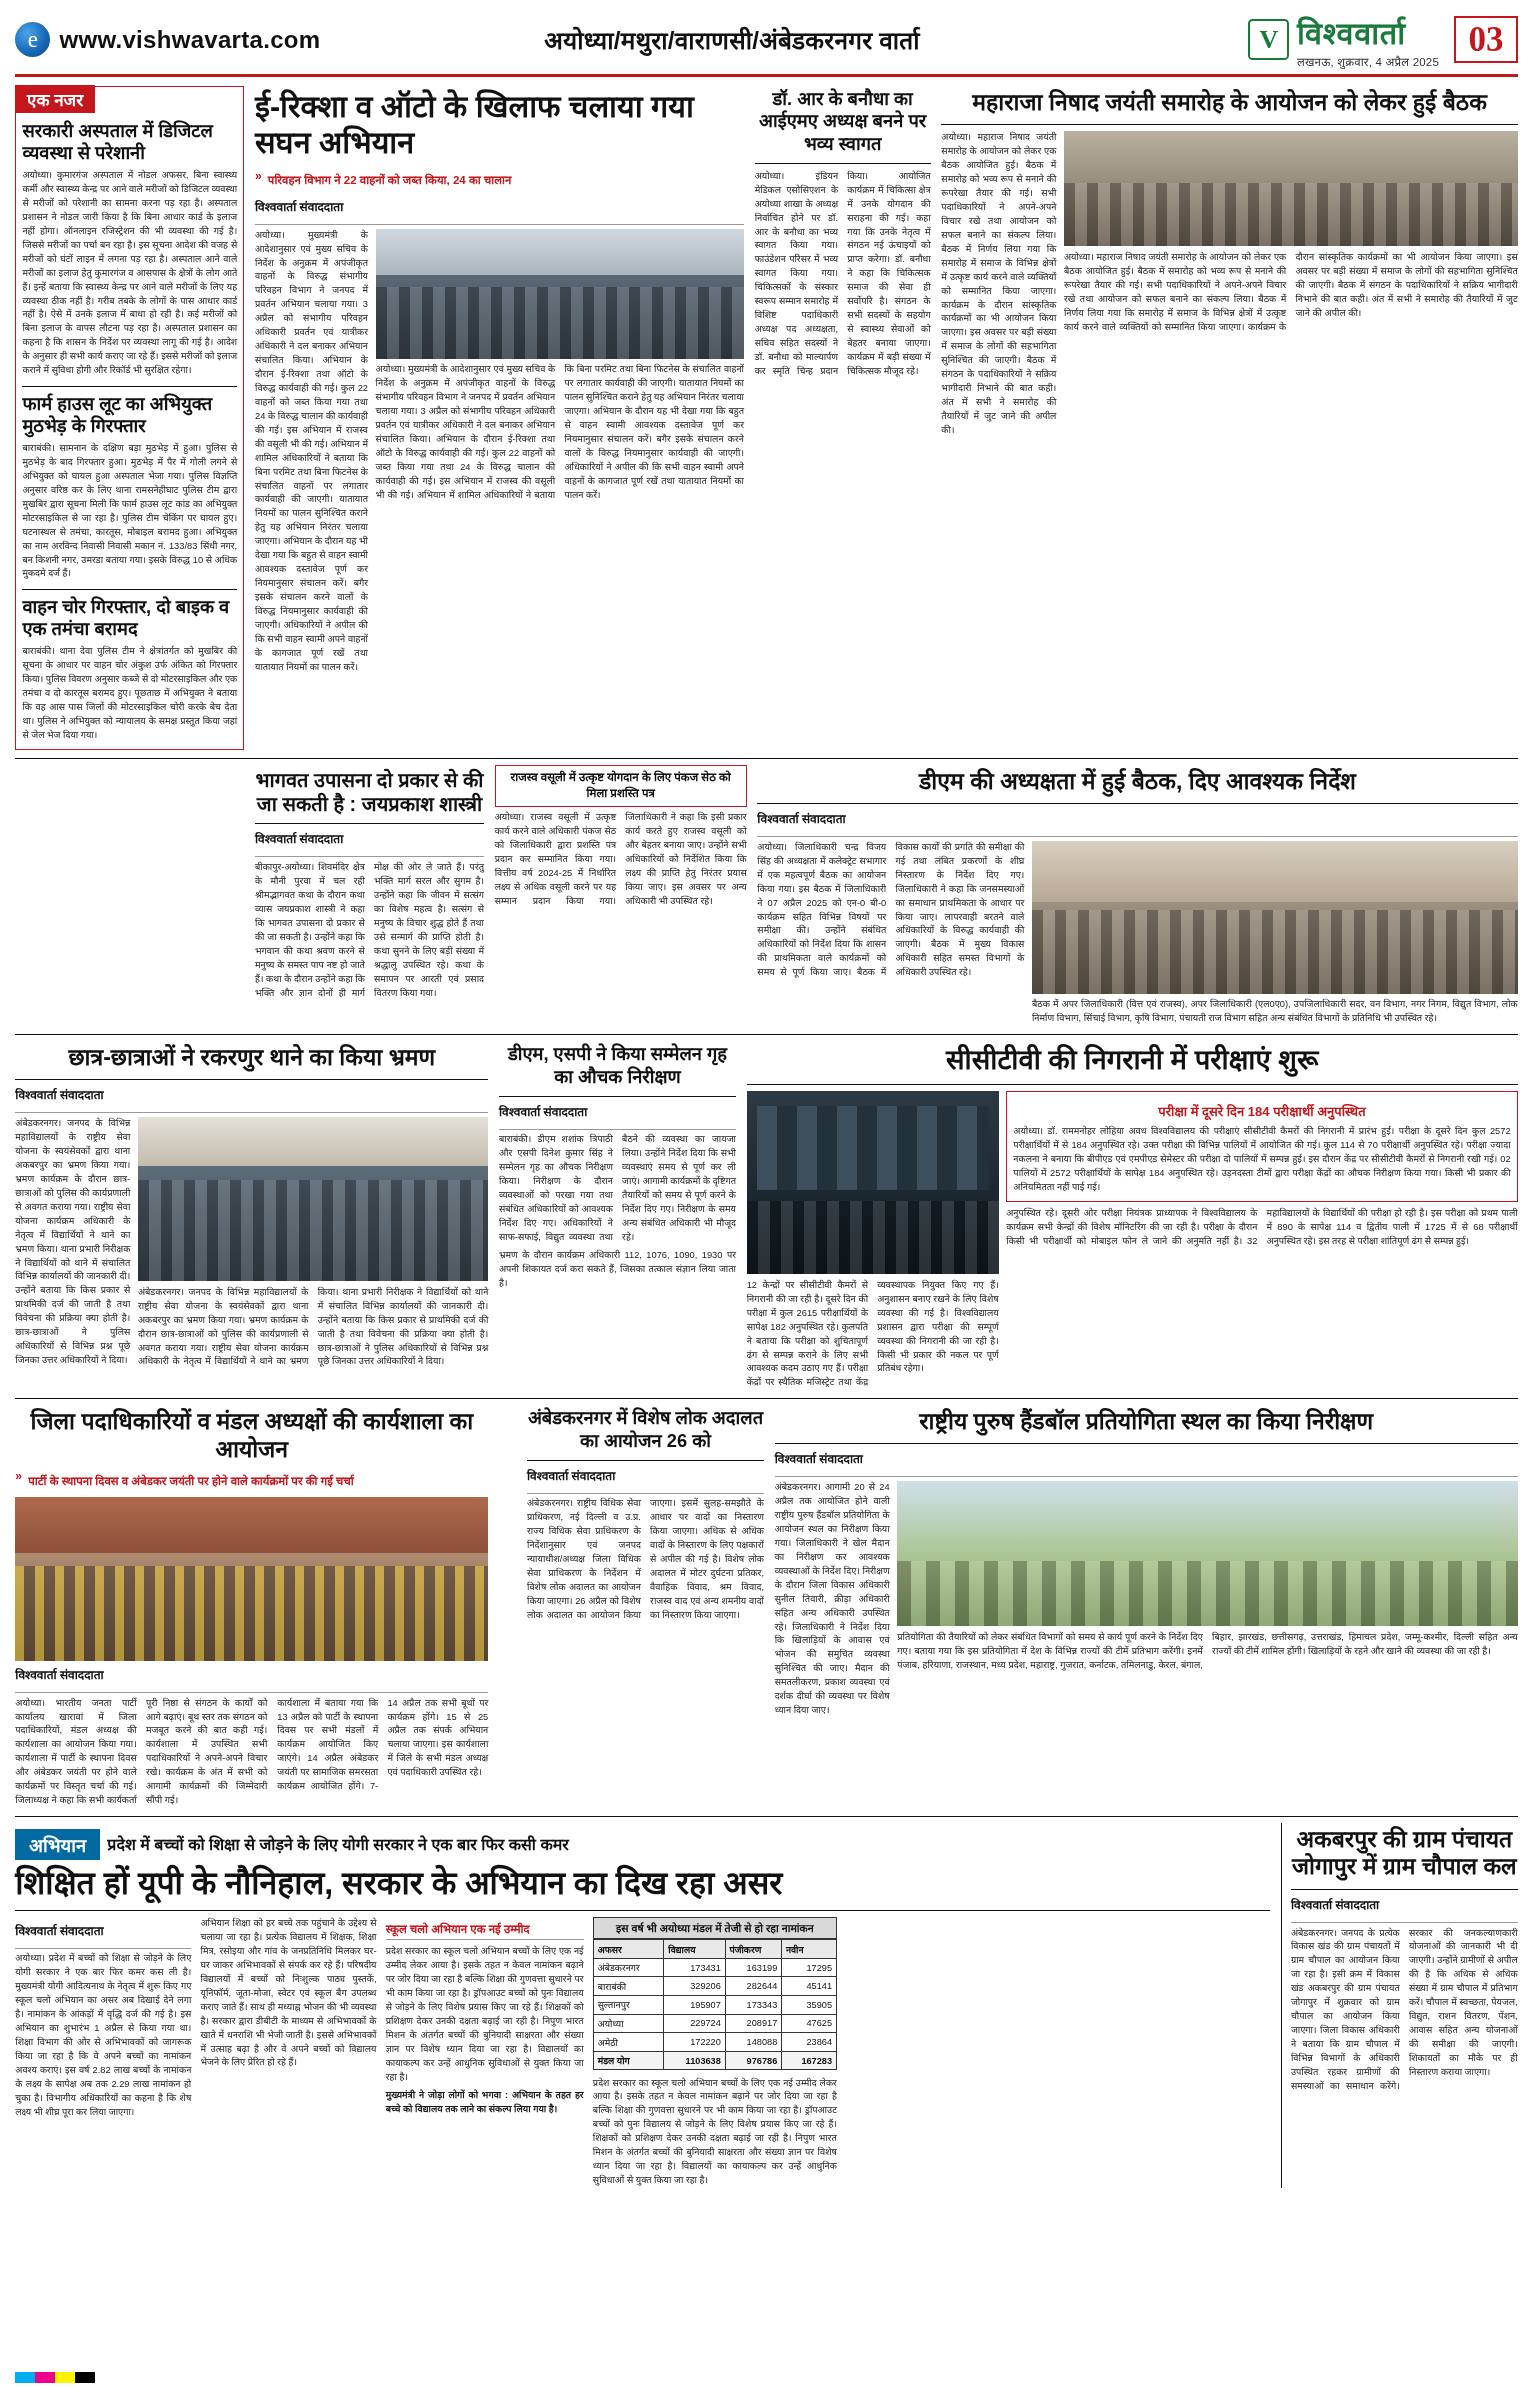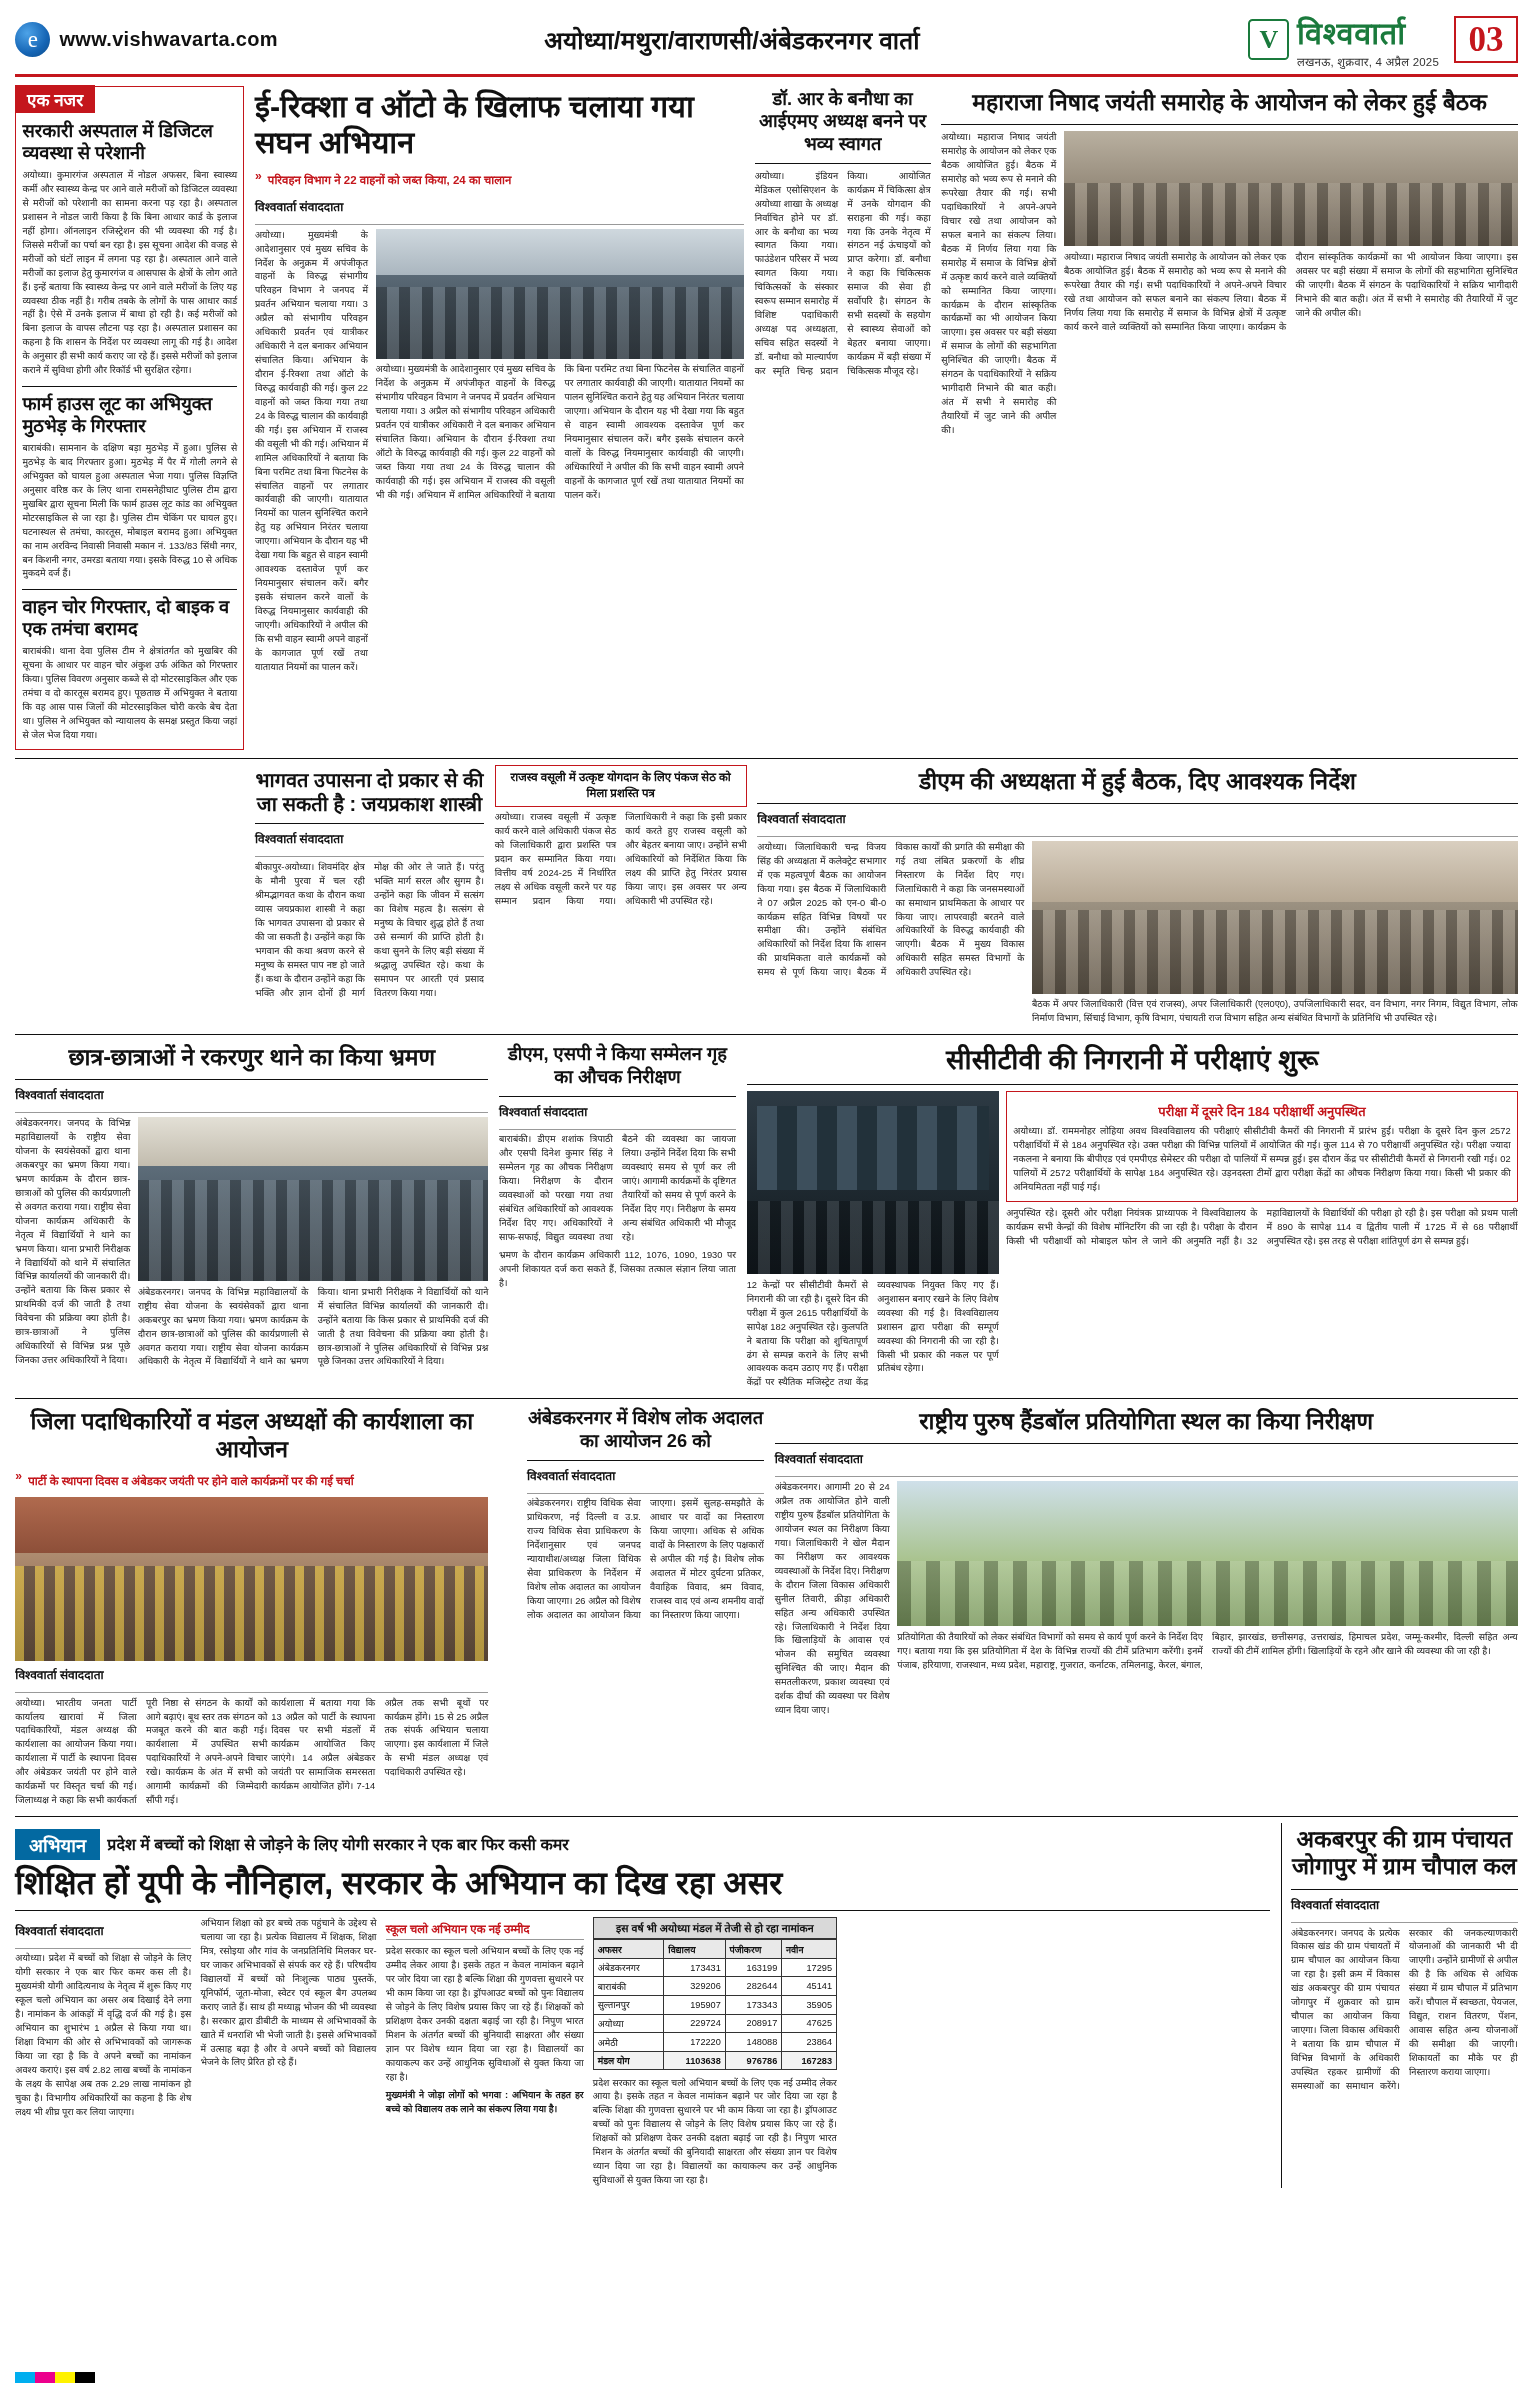--- a/index.html
+++ b/index.html
@@ -16,21 +16,21 @@
 
   
   .masthead { display:flex; align-items:center; border-bottom:3.1px solid #c4161c; padding-bottom:4.6px; height:66px; }
   .mh-left { display:flex; align-items:center; width:328px; }
   .mh-globe {
     width:35px; height:35px; border-radius:50%;
     background:radial-gradient(circle at 35% 32%, #4da3e8 0%, #1565b5 60%, #0d4a86 100%);
     color:#fff; font-size:23px; line-height:35px; text-align:center; font-family:"Liberation Serif", serif;
     margin-right:9.2px;
   }
-  .mh-url { font-size:20px; font-weight:bold; letter-spacing:0.3px; color:#111; }
+  .mh-url { font-size:24px; font-weight:bold; letter-spacing:0.3px; color:#111; }
   .mh-center { flex:1; text-align:center; }
   .mh-center .edition { font-size:24.4px; font-weight:bold; letter-spacing:0.2px; }
   .mh-right { width:397px; display:flex; align-items:center; justify-content:flex-end; }
   .logo-wrap { display:flex; align-items:center; }
   .logo-mark {
     width:41px;height:41px;border:2.3px solid #1a7a3c;border-radius:4.6px;
     color:#1a7a3c;font-size:26px;font-weight:bold;text-align:center;line-height:38px;
     font-family:"Liberation Serif", serif; margin-right:7.6px;
   }
   .logo-text { font-size:30.5px; font-weight:bold; color:#1a7a3c; font-family:"Liberation Serif", serif; letter-spacing:0.8px; }
@@ -275,21 +275,21 @@
         <h3 class="hl" style="text-align:center;">जिला पदाधिकारियों व मंडल अध्यक्षों की कार्यशाला का आयोजन</h3>
         <div style="display:flex;gap:6.1px;align-items:flex-start;">
           <span class="red-arrow">»</span>
           <div class="subhead-red">पार्टी के स्थापना दिवस व अंबेडकर जयंती पर होने वाले कार्यक्रमों पर की गई चर्चा</div>
         </div>
         <div class="photo stage" style="height:164px;margin-top:3.1px;">
           <div class="band" style="top:0;height:34%;background:linear-gradient(#b06a4e,#8d4f39);"></div>
           <div class="fig-people" style="height:58%;background:repeating-linear-gradient(90deg,rgba(230,200,60,.55) 0 9.2px, rgba(60,50,40,.5) 9.2px 20px);"></div>
         </div>
         <div class="byline">विश्ववार्ता संवाददाता</div>
-        <div style="display:flex;gap:4px;">
+        <div style="display:flex;gap:10px;">
           <div class="body-txt cols2" style="width:252px;">अयोध्या। भारतीय जनता पार्टी कार्यालय खारावां में जिला पदाधिकारियों, मंडल अध्यक्ष की कार्यशाला का आयोजन किया गया। कार्यशाला में पार्टी के स्थापना दिवस और अंबेडकर जयंती पर होने वाले कार्यक्रमों पर विस्तृत चर्चा की गई। जिलाध्यक्ष ने कहा कि सभी कार्यकर्ता पूरी निष्ठा से संगठन के कार्यों को आगे बढ़ाएं। बूथ स्तर तक संगठन को मजबूत करने की बात कही गई। कार्यशाला में उपस्थित सभी पदाधिकारियों ने अपने-अपने विचार रखे। कार्यक्रम के अंत में सभी को आगामी कार्यक्रमों की जिम्मेदारी सौंपी गई।</div>
           <div class="body-txt cols2" style="flex:1;">कार्यशाला में बताया गया कि 13 अप्रैल को पार्टी के स्थापना दिवस पर सभी मंडलों में कार्यक्रम आयोजित किए जाएंगे। 14 अप्रैल अंबेडकर जयंती पर सामाजिक समरसता कार्यक्रम आयोजित होंगे। 7-14 अप्रैल तक सभी बूथों पर कार्यक्रम होंगे। 15 से 25 अप्रैल तक संपर्क अभियान चलाया जाएगा। इस कार्यशाला में जिले के सभी मंडल अध्यक्ष एवं पदाधिकारी उपस्थित रहे।</div>
         </div>
       </div>
 
       <div class="col" style="width:237px;margin-left:28px;">
         <h4 class="hl" style="text-align:center;">अंबेडकरनगर में विशेष लोक अदालत का आयोजन 26 को</h4>
         <div class="rule"></div>
         <div class="byline">विश्ववार्ता संवाददाता</div>
         <div class="body-txt cols2">अंबेडकरनगर। राष्ट्रीय विधिक सेवा प्राधिकरण, नई दिल्ली व उ.प्र. राज्य विधिक सेवा प्राधिकरण के निर्देशानुसार एवं जनपद न्यायाधीश/अध्यक्ष जिला विधिक सेवा प्राधिकरण के निर्देशन में विशेष लोक अदालत का आयोजन किया जाएगा। 26 अप्रैल को विशेष लोक अदालत का आयोजन किया जाएगा। इसमें सुलह-समझौते के आधार पर वादों का निस्तारण किया जाएगा। अधिक से अधिक वादों के निस्तारण के लिए पक्षकारों से अपील की गई है। विशेष लोक अदालत में मोटर दुर्घटना प्रतिकर, वैवाहिक विवाद, श्रम विवाद, राजस्व वाद एवं अन्य शमनीय वादों का निस्तारण किया जाएगा।</div>

